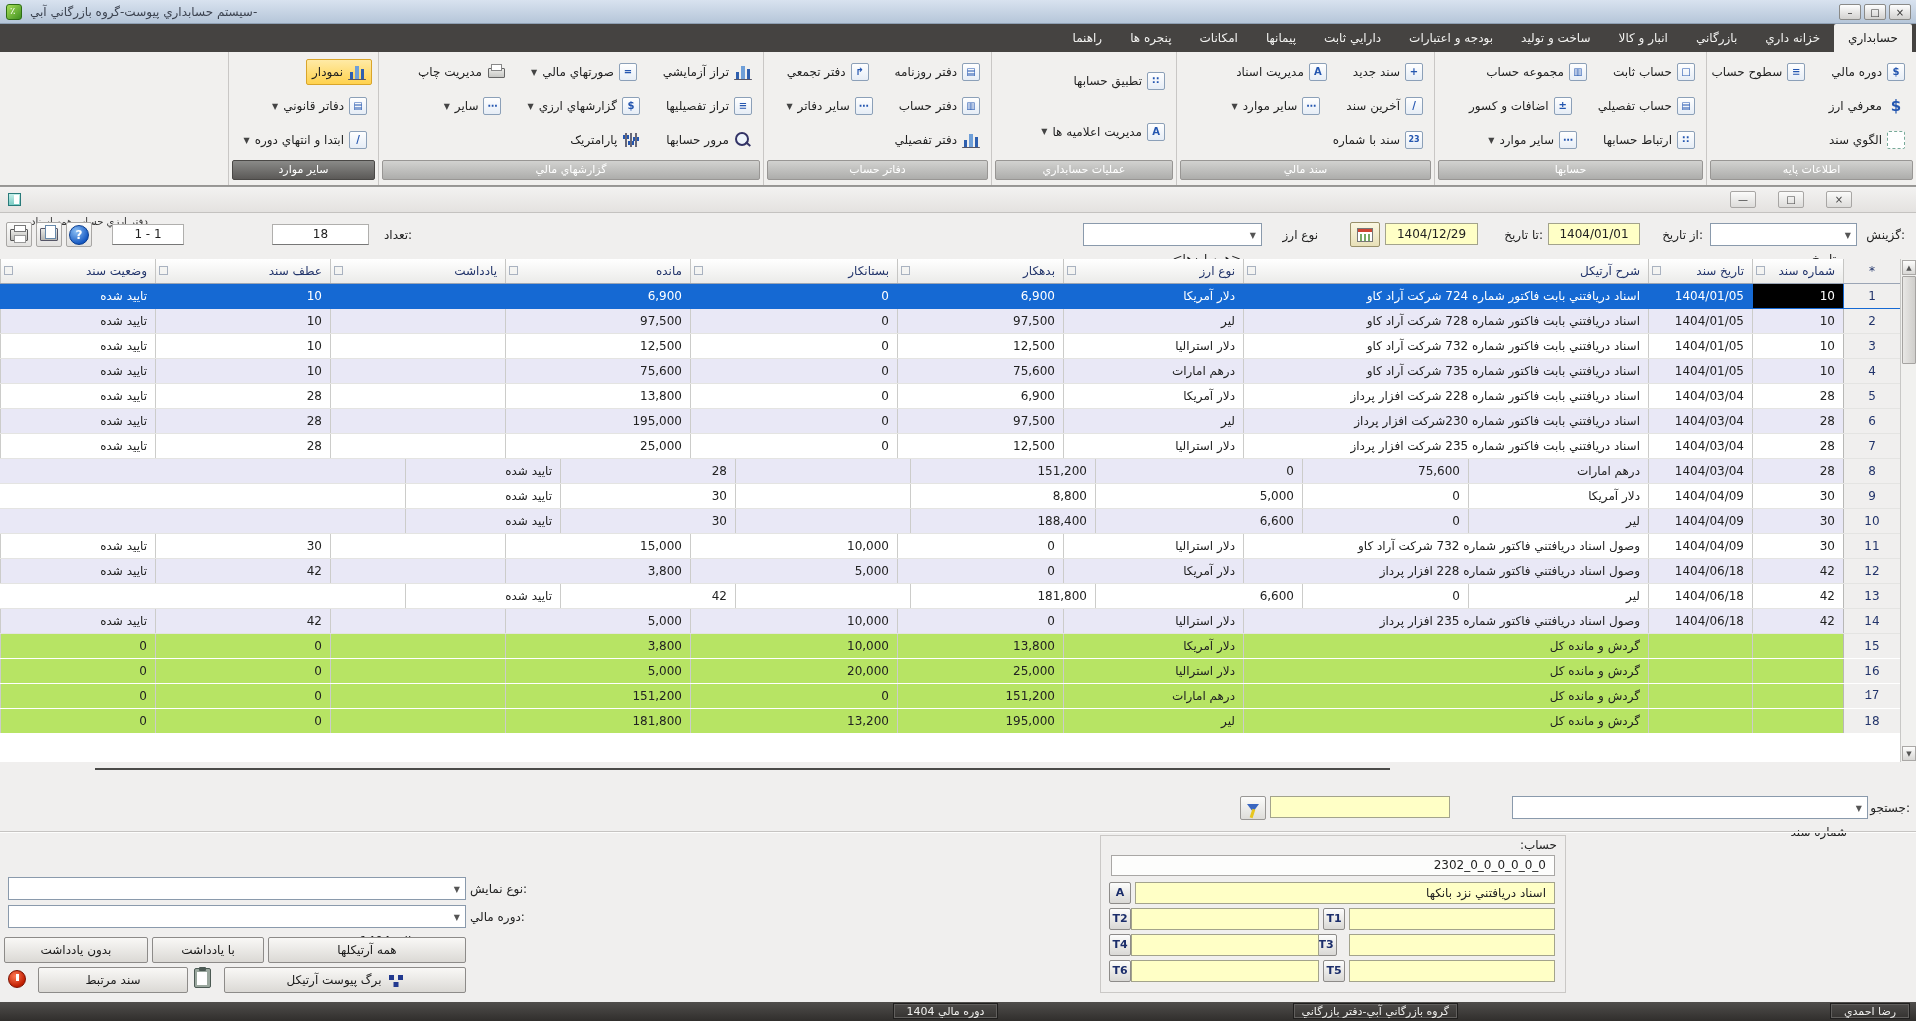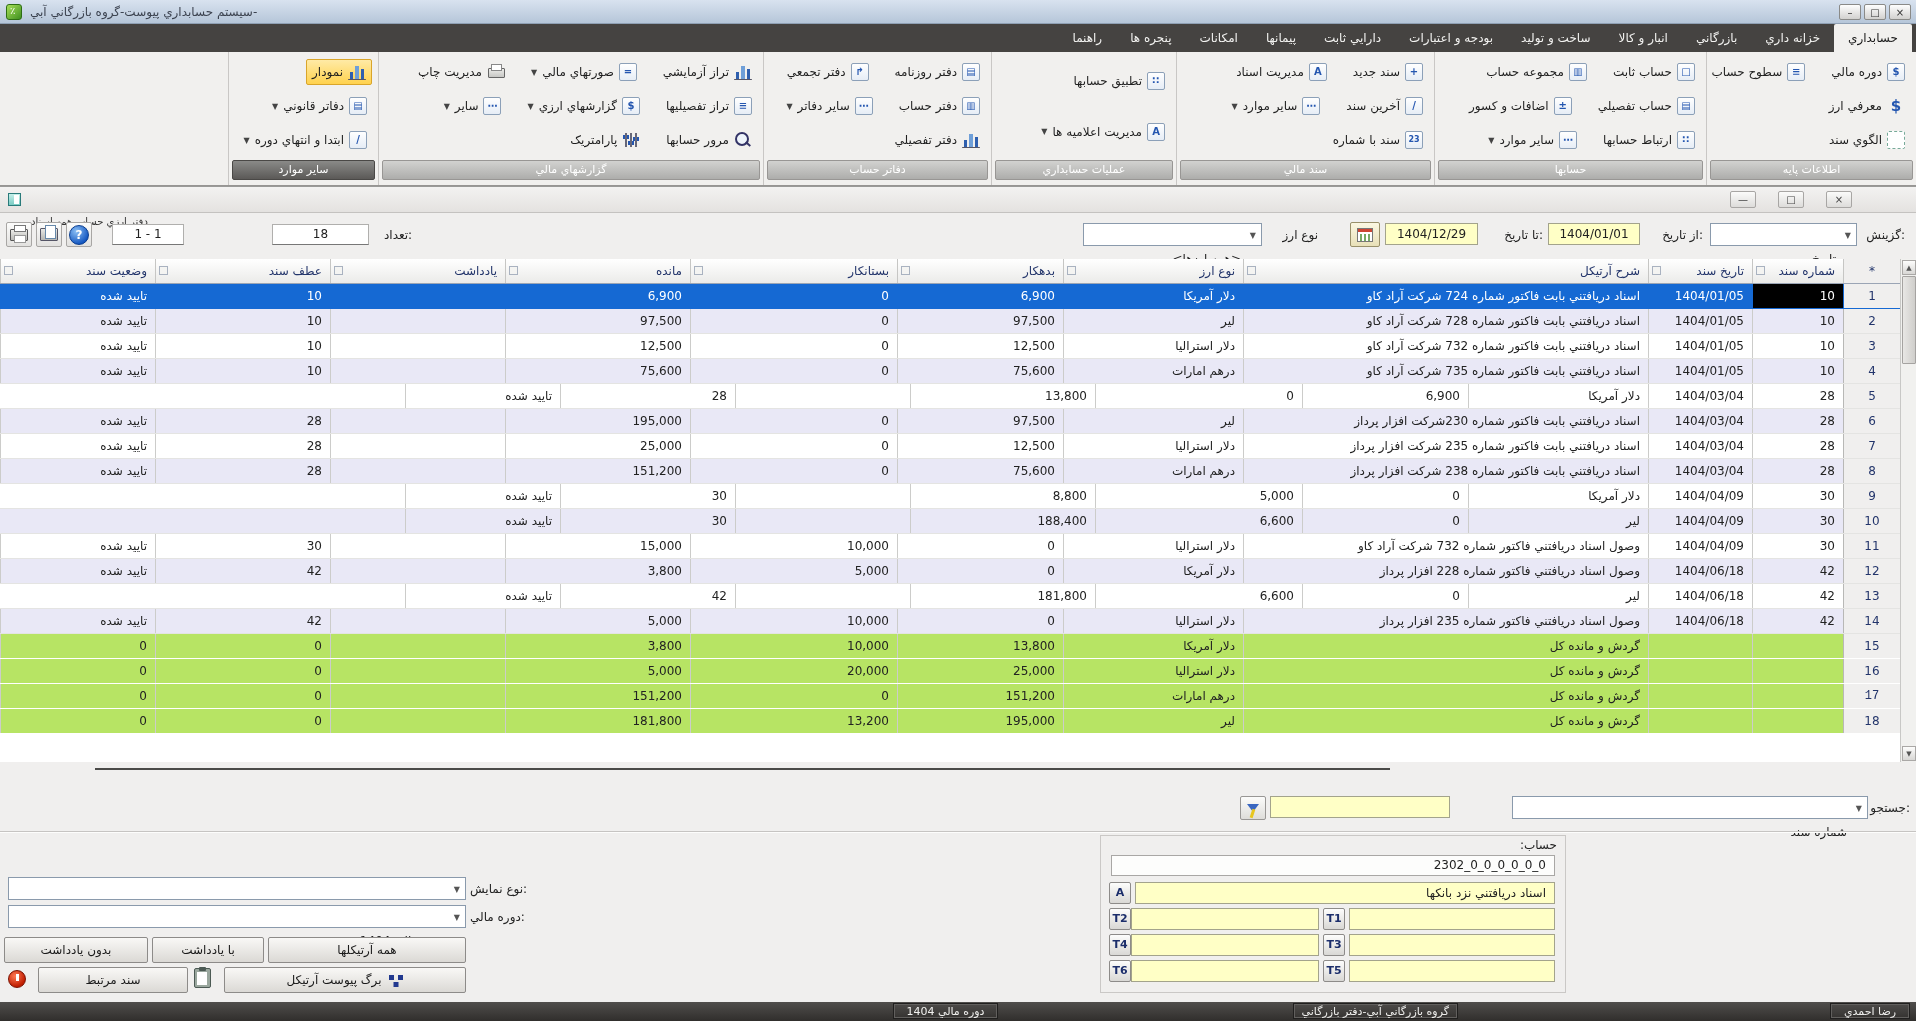--- a/index.html
+++ b/index.html
@@ -563,20 +563,21 @@
             <div class="tc" style="width: 207px;">0</div>
             <div class="tc" style="width: 185px;">75,600</div>
             <div class="tc" style="width: 175px;"></div>
             <div class="tc" style="width: 175px;">10</div>
             <div class="tc" style="width: 155px;">تاييد شده</div>
           </div>
           <div class="trow">
             <div class="tc rownum" style="width: 57px;">5</div>
             <div class="tc" style="width: 91px;">28</div>
             <div class="tc" style="width: 104px;">1404/03/04</div>
+            <div class="tc" style="width: 405px;">اسناد دريافتني بابت فاکتور شماره 228 شرکت افزار پرداز</div>
             <div class="tc" style="width: 180px;">دلار آمريکا</div>
             <div class="tc" style="width: 166px;">6,900</div>
             <div class="tc" style="width: 207px;">0</div>
             <div class="tc" style="width: 185px;">13,800</div>
             <div class="tc" style="width: 175px;"></div>
             <div class="tc" style="width: 175px;">28</div>
             <div class="tc" style="width: 155px;">تاييد شده</div>
           </div>
           <div class="trow alt">
             <div class="tc rownum" style="width: 57px;">6</div>
@@ -601,21 +602,20 @@
             <div class="tc" style="width: 207px;">0</div>
             <div class="tc" style="width: 185px;">25,000</div>
             <div class="tc" style="width: 175px;"></div>
             <div class="tc" style="width: 175px;">28</div>
             <div class="tc" style="width: 155px;">تاييد شده</div>
           </div>
           <div class="trow alt">
             <div class="tc rownum" style="width: 57px;">8</div>
             <div class="tc" style="width: 91px;">28</div>
             <div class="tc" style="width: 104px;">1404/03/04</div>
-            <div class="tc" style="width: 405px;">اسناد دريافتني بابت فاکتور شماره 238 شرکت افزار پرداز</div>
             <div class="tc" style="width: 180px;">درهم امارات</div>
             <div class="tc" style="width: 166px;">75,600</div>
             <div class="tc" style="width: 207px;">0</div>
             <div class="tc" style="width: 185px;">151,200</div>
             <div class="tc" style="width: 175px;"></div>
             <div class="tc" style="width: 175px;">28</div>
             <div class="tc" style="width: 155px;">تاييد شده</div>
           </div>
           <div class="trow">
             <div class="tc rownum" style="width: 57px;">9</div>
@@ -771,21 +771,21 @@
     <span class="acct-label">حساب:</span>
     <div class="acode">2302_0_0_0_0_0_0</div>
     <div class="abtn" style="top:46px; left:8px;">A</div>
     <div class="afield" style="top:46px; right:10px; left:34px;">اسناد دريافتني نزد بانکها</div>
     <div>
         <div class="afield" style="top: 72px; right: 10px; width: 206px;"></div>
         <div class="abtn" style="top: 72px; right: 220px;">T1</div>
         <div class="afield" style="top: 72px; right: 246px; width: 188px;"></div>
         <div class="abtn" style="top: 72px; left: 8px;">T2</div>
         <div class="afield" style="top: 98px; right: 10px; width: 206px;"></div>
-        <div class="abtn" style="top: 98px; right: 220px;">T3</div>
+        <div class="abtn" style="top: 98px; right: 228px;">T3</div>
         <div class="afield" style="top: 98px; right: 246px; width: 188px;"></div>
         <div class="abtn" style="top: 98px; left: 8px;">T4</div>
         <div class="afield" style="top: 124px; right: 10px; width: 206px;"></div>
         <div class="abtn" style="top: 124px; right: 220px;">T5</div>
         <div class="afield" style="top: 124px; right: 246px; width: 188px;"></div>
         <div class="abtn" style="top: 124px; left: 8px;">T6</div>
       </div>
   </div>
 
   <div class="combo" style="left:8px; width:458px; top:690px;">

